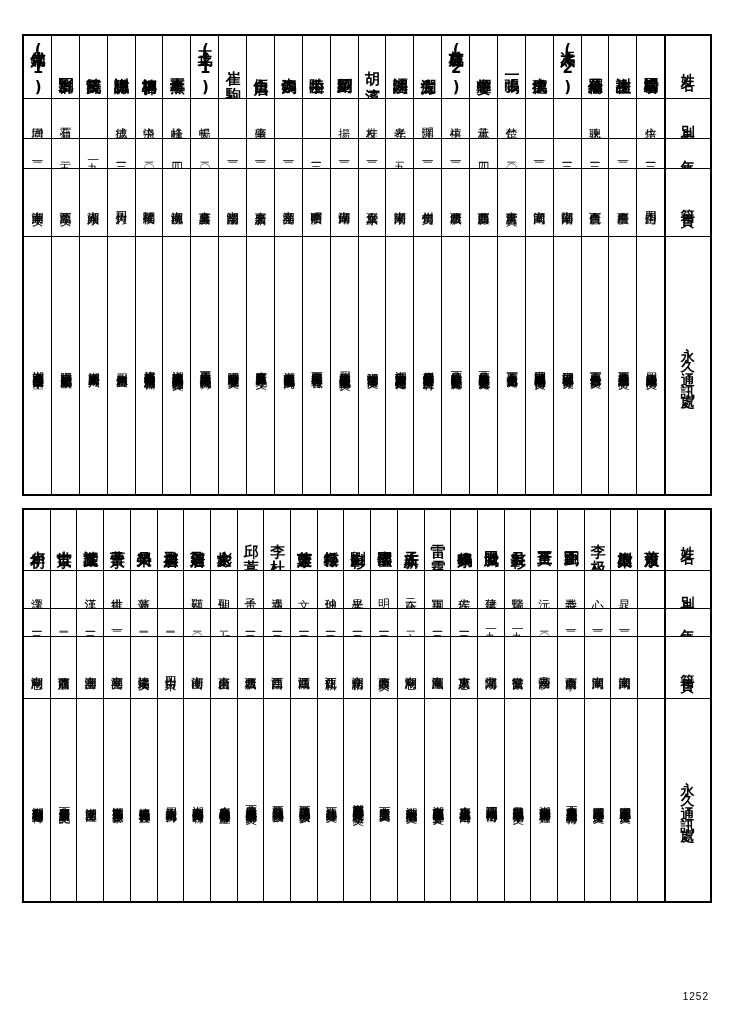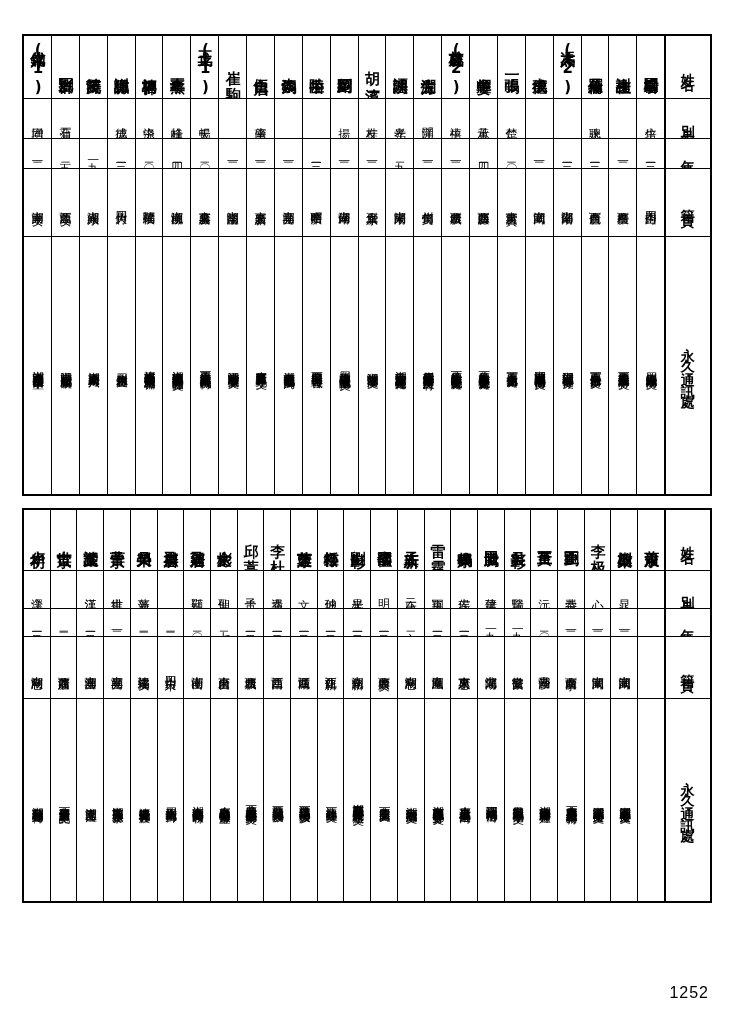--- a/index.html
+++ b/index.html
@@ -105,21 +105,21 @@
     letter-spacing: 5px;
   }
   .headcol .r-addr .vtext {
     letter-spacing: 12px;
   }
 
   .page-number {
     position: absolute;
     right: 24px;
     bottom: 22px;
-    font-size: 16px;
+    font-size: 10px;
     font-family: "Liberation Sans", sans-serif;
     letter-spacing: 1px;
   }
 </style>
 </head>
 <body>
 
 <div class="page">
 
   <div class="table-block" id="block-top">

